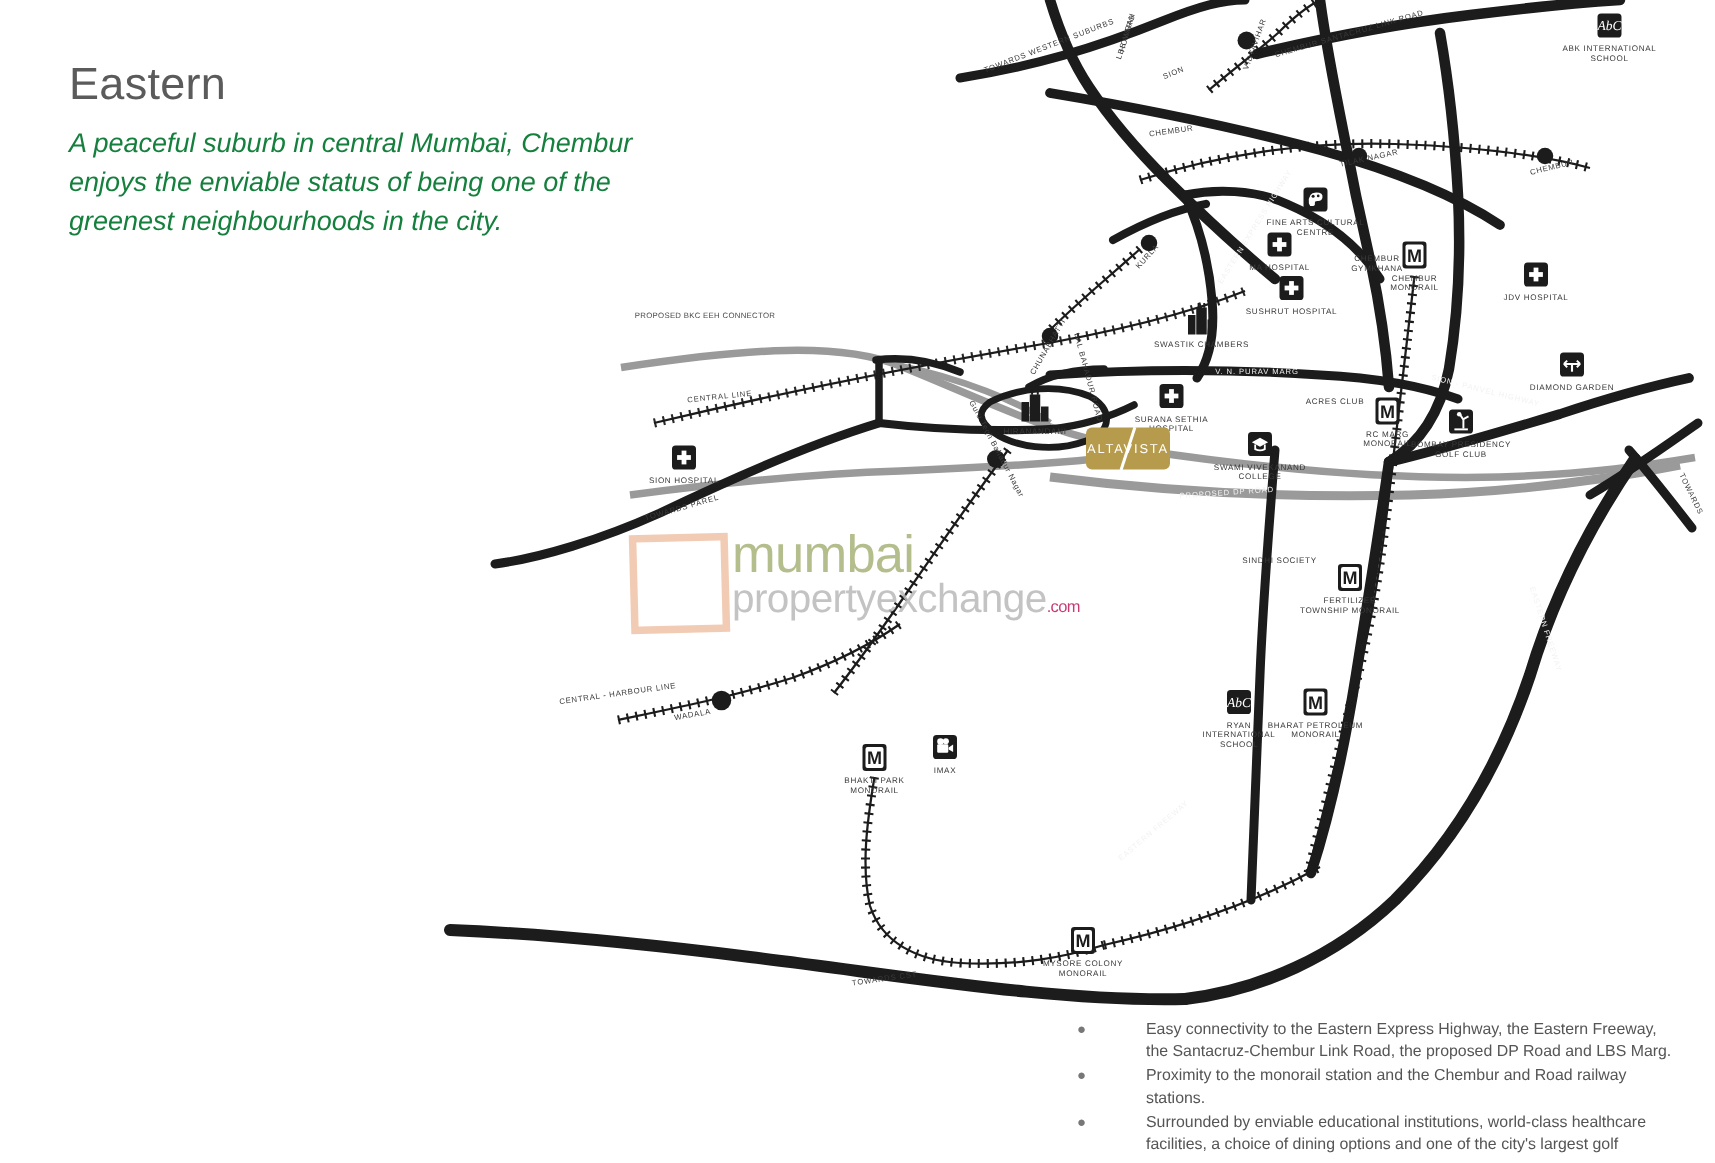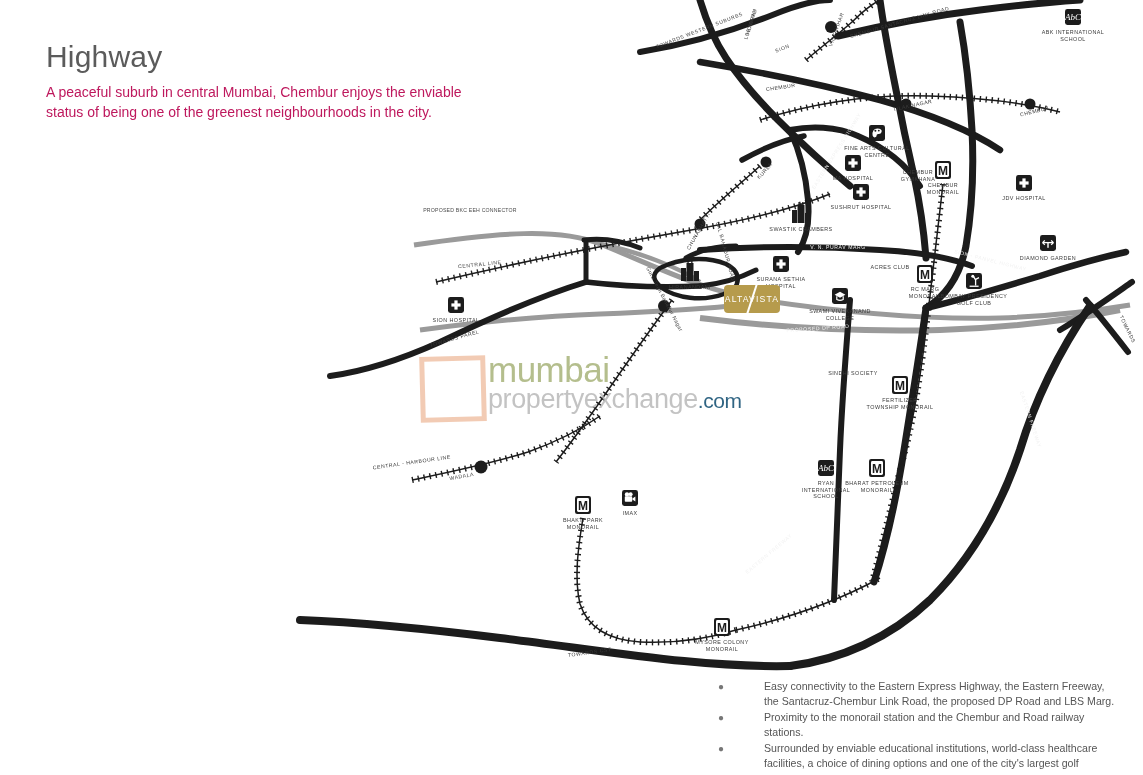--- a/index.html
+++ b/index.html
@@ -5,21 +5,21 @@
   html,body{margin:0;padding:0;}
   body{
     width:1143px;height:775px;background:#ffffff;overflow:hidden;
     font-family:"Liberation Sans",sans-serif;color:#4a4a4a;position:relative;
   }
   #page{position:absolute;inset:0;}
 
   
   .hdr{position:absolute;left:46px;top:40px;}
   .hdr-title{font-size:30px;font-weight:400;color:#5b5b5b;letter-spacing:.2px;line-height:1.15;}
-  .hdr-sub{margin-top:7px;font-size:14px;line-height:1.45;color:#be185d;max-width:420px;}
+  .hdr-sub{margin-top:7px;font-size:18px;line-height:1.45;color:#15803d;max-width:420px;font-style:italic;}
 
   
   .bullets{position:absolute;left:718px;top:679px;width:400px;}
   .bl{display:flex;font-size:10.6px;line-height:1.42;color:#555;margin-bottom:1px;}
   .bl .dot{flex:0 0 9px;color:#777;font-size:10px;line-height:1.5;}
   .bl .txt{flex:1;margin-left:37px;}
 
   
   #map{position:absolute;left:0;top:0;width:1143px;height:775px;}
   #map svg{display:block;}
@@ -29,35 +29,35 @@
   .mlab.rd{fill:#f2f2f2;font-size:5.1px;letter-spacing:.6px;}
   .mlab.rdk{fill:#3a3a3a;font-size:5.1px;letter-spacing:.6px;}
   .mlab.sta{fill:#3a3a3a;font-size:5.2px;letter-spacing:.5px;}
   .mlab.mix{fill:#4a4a4a;font-size:5.2px;letter-spacing:.2px;}
 
   
   .wm{position:absolute;left:420px;top:352px;width:300px;height:70px;opacity:.85;text-align:right;}
   .wm-sq{position:absolute;left:0;top:4px;width:56px;height:56px;border:5px solid #f0c3a8;transform:rotate(-1.5deg);}
   .wm-t1{position:absolute;left:68px;top:-2px;font-size:35px;color:#a8b37a;letter-spacing:-.5px;}
   .wm-t2{position:absolute;left:68px;top:32px;font-size:27px;color:#b9b9b9;letter-spacing:-.4px;}
-  .wm-t3{font-size:21px;color:#0c4a6e;}
+  .wm-t3{font-size:11px;color:#be185d;}
 
   
   .av{position:absolute;left:724px;top:285px;width:56px;height:28px;background:#b69b4c;border-radius:4px;}
   .av-txt{position:absolute;inset:0;display:flex;align-items:center;justify-content:center;
           font-size:8.6px;color:#fff;letter-spacing:1.2px;}
   .av-slash{position:absolute;left:27px;top:-1px;width:1.6px;height:30px;background:#fff;transform:rotate(18deg);}
 </style>
 </head>
 <body>
 
 <div id="page">
 
   <div class="hdr">
-    <div class="hdr-title">Highway</div>
+    <div class="hdr-title">Eastern</div>
     <div class="hdr-sub">A peaceful suburb in central Mumbai, Chembur enjoys the enviable status of being one of the greenest neighbourhoods in the city.</div>
   </div>
 
   <div id="map">
     <svg width="1143" height="775" viewBox="0 0 1143 775" xmlns="http://www.w3.org/2000/svg">
       <defs>
         <g id="ic-cross">
           <rect x="-8" y="-8" width="16" height="16" rx="2.4" fill="#1c1c1c"></rect>
           <rect x="-4.6" y="-1.6" width="9.2" height="3.2" fill="#fff"></rect>
           <rect x="-1.6" y="-4.6" width="3.2" height="9.2" fill="#fff"></rect>

